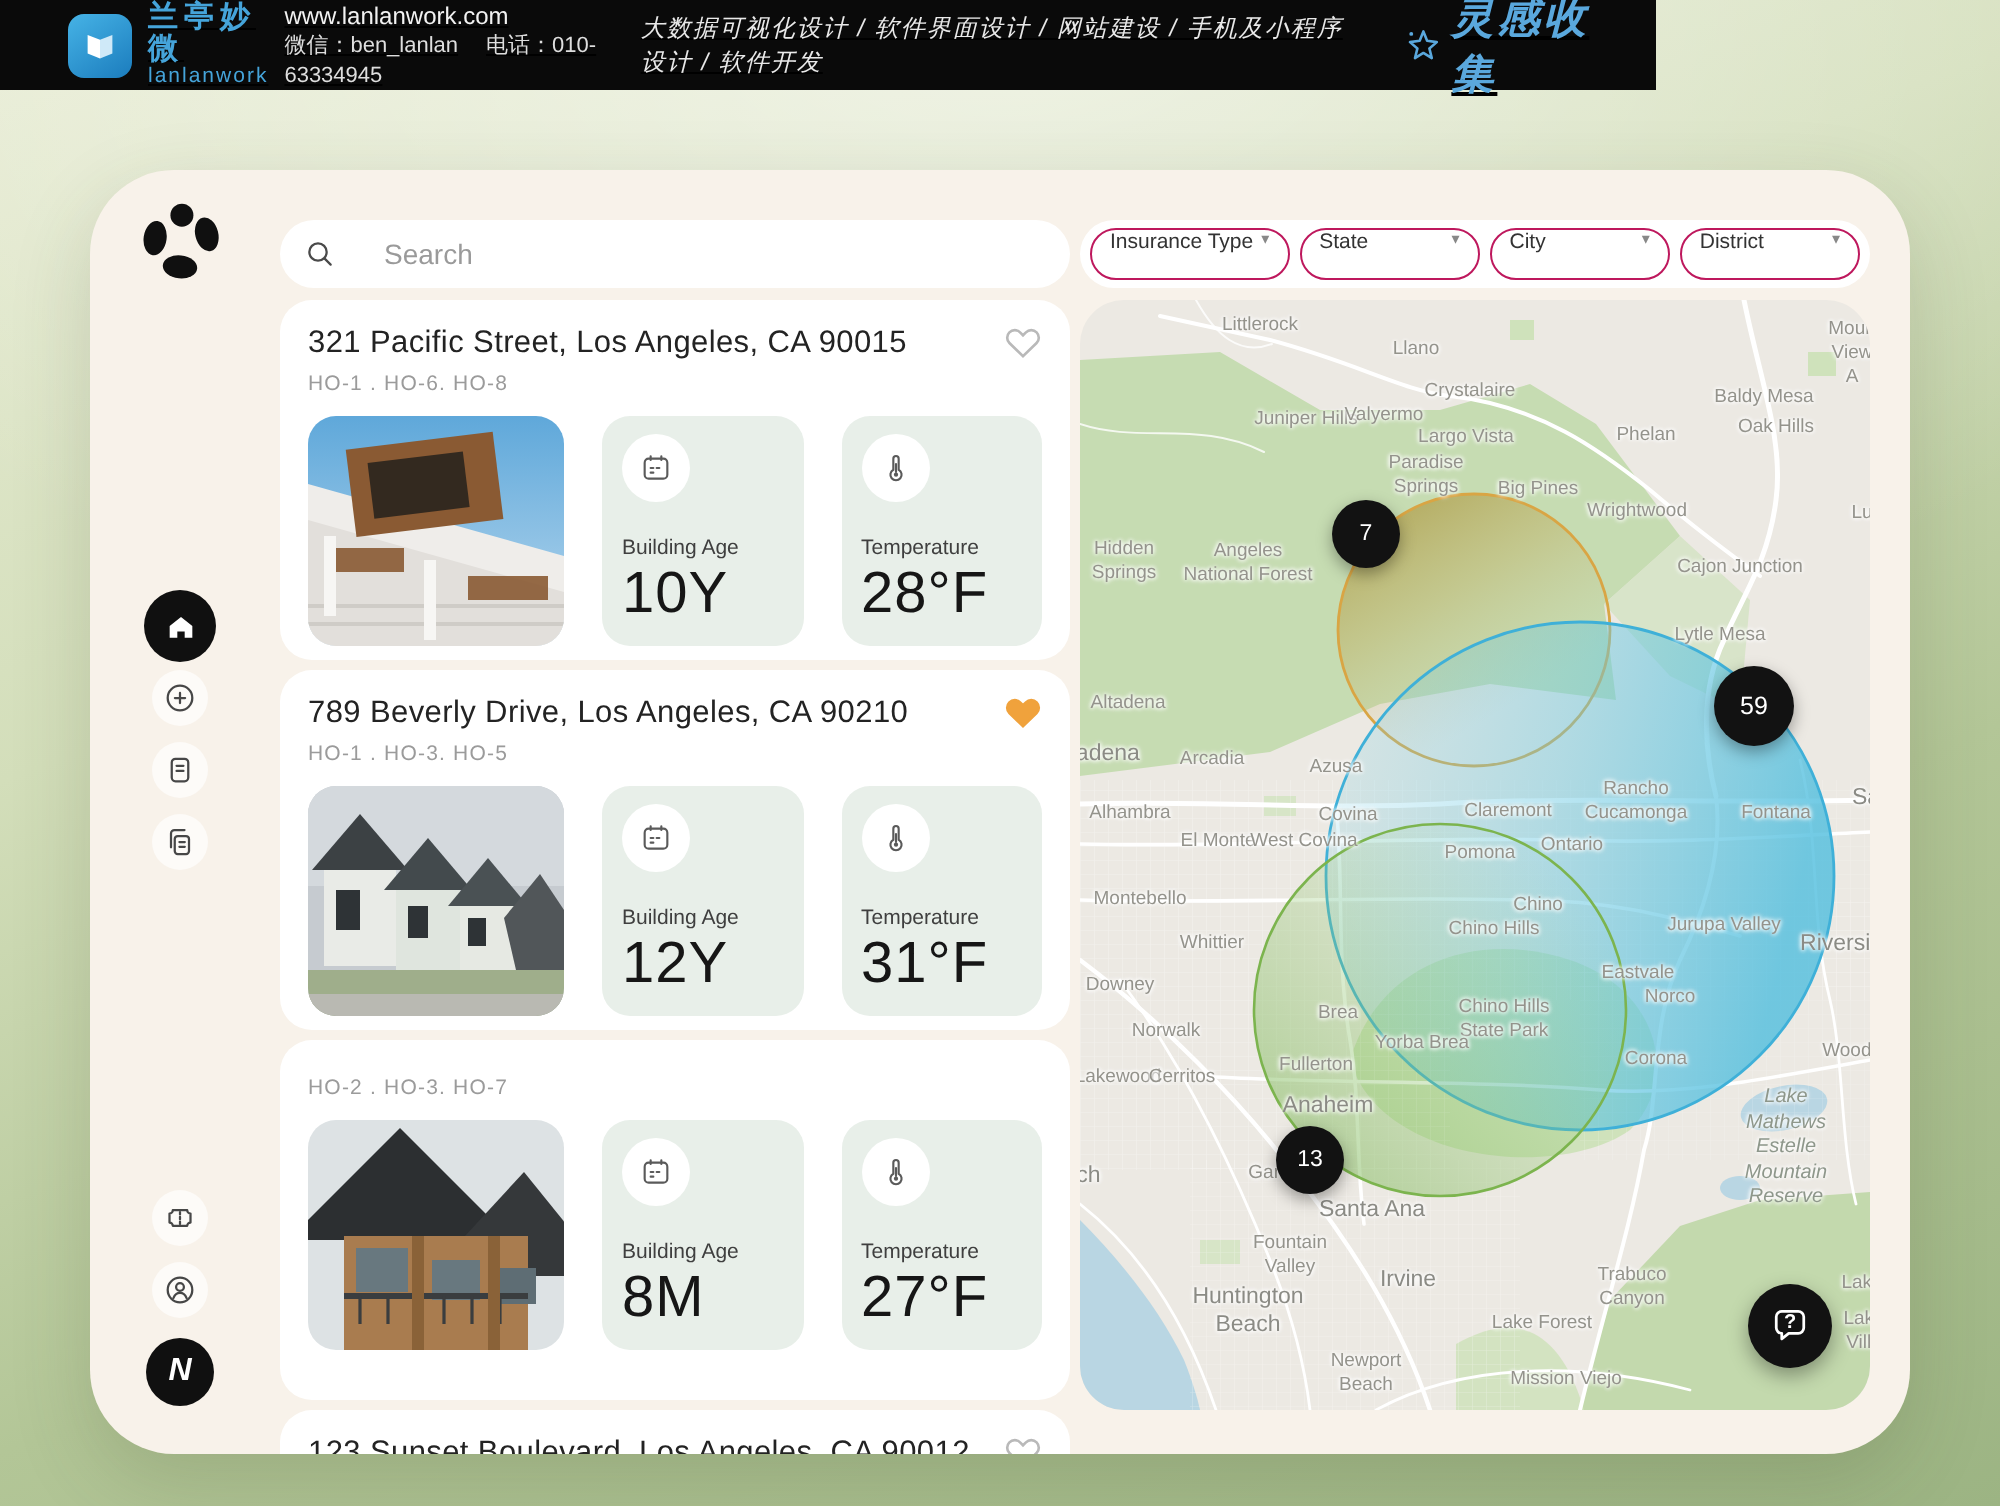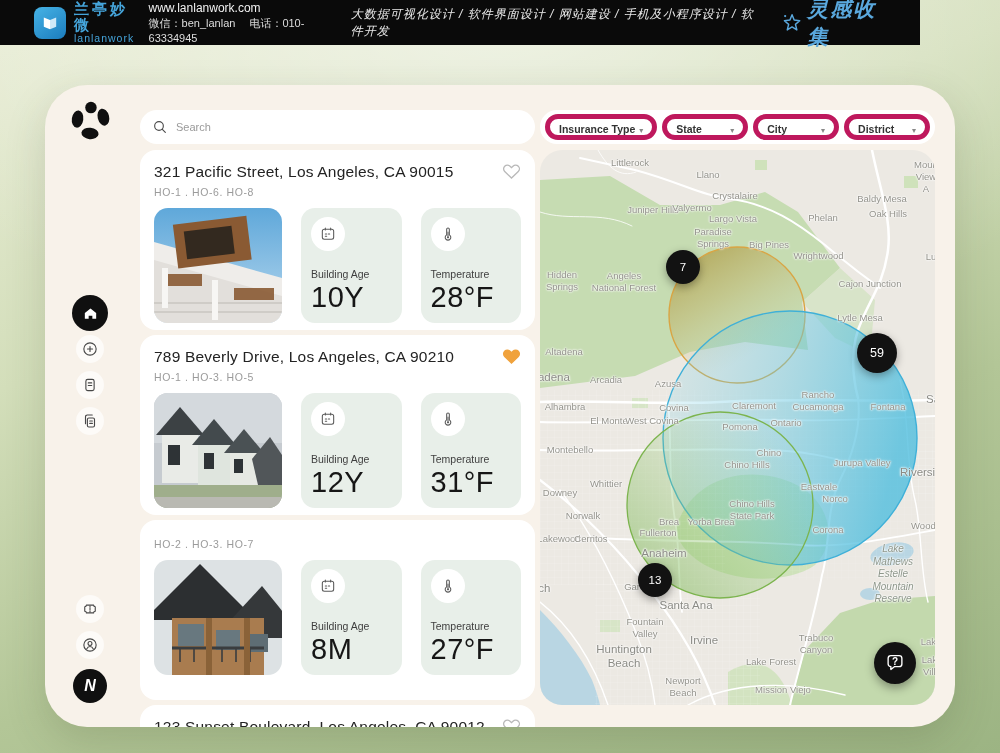--- a/index.html
+++ b/index.html
@@ -4,22 +4,22 @@
 <style>
   * { margin:0; padding:0; box-sizing:border-box; }
   html,body { width:1000px; height:753px; overflow:hidden; }
   body { font-family:"Liberation Sans","DejaVu Sans",sans-serif; }
   .page { position:relative; width:1000px; height:753px; overflow:hidden;
     background:
       radial-gradient(120% 90% at 50% 0%, rgba(255,255,255,.55), rgba(255,255,255,0) 55%),
       linear-gradient(160deg,#e9edd6 0%, #d3deba 35%, #b3c697 65%, #9cb483 100%); }
 
   
-  .topbar { position:absolute; left:0; top:0; width:920px; height:45px; background:#0a0a0a;
-    display:flex; align-items:center; padding:0 28px 0 34px; }
+  .topbar { position:absolute; left:0; top:0; width:828px; height:45px; background:#0a0a0a;
+    display:flex; align-items:center; padding:0 28px 0 34px;text-decoration:underline; }
   .logo-sq { width:32px; height:32px; border-radius:8px; background:linear-gradient(145deg,#46b3e6,#1b7cbd);
     display:flex; align-items:center; justify-content:center; flex:0 0 auto; }
   .brand-txt { margin-left:8px; line-height:1.05; }
   .brand-cn { color:#45a4da; font-size:15px; font-weight:bold; letter-spacing:3px; }
   .brand-en { color:#45a4da; font-size:10.5px; letter-spacing:1px; }
   .contact { margin-left:8px; line-height:1.35; }
   .contact .site { color:#f2f2f2; font-size:12px; }
   .contact .row2 { color:#dedede; font-size:11px; }
   .contact .row2 span { margin-right:14px; }
   .services { margin-left:auto; color:#e9e9e9; font-size:12px; font-style:italic; letter-spacing:1px; }
@@ -36,21 +36,21 @@
     display:flex; align-items:center; justify-content:center; cursor:pointer; }
   .navbtn.soft { width:28px; height:28px; background:rgba(255,255,255,.65); }
   .navbtn.dark { width:36px; height:36px; background:#101010; }
   .navbtn.dark.small { width:34px; height:34px; }
   .nlogo { color:#fff; font-weight:800; font-size:16px; font-style:italic; }
 
   
   .listcol { position:absolute; left:95px; top:0; width:395px; }
   .searchbar { position:absolute; left:0; top:25px; width:395px; height:34px; background:#fff;
     border-radius:17px; display:flex; align-items:center; padding:0 12px; }
-  .searchbar input { border:none; outline:none; flex:1; font-size:11px; color:#333; margin-left:8px;
+  .searchbar input { border:none; outline:none; flex:1; font-size:14px; color:#333; margin-left:24px;
     font-family:inherit; background:transparent; }
   .searchbar input::placeholder { color:#9a9a9a; }
 
   .card { position:absolute; left:0; width:395px; height:180px; background:#fff; border-radius:16px;
     padding:13px 14px; }
   .card.c0 { top:65px; } .card.c1 { top:250px; } .card.c2 { top:435px; } .card.c3 { top:620px; }
   .card-head { display:flex; justify-content:space-between; align-items:flex-start; }
   .card-title { font-size:15.5px; color:#232323; font-weight:500; letter-spacing:.2px; }
   .heart svg { display:block; }
   .heart path { fill:none; stroke:#b9b9b9; stroke-width:1.7; }
@@ -61,22 +61,22 @@
   .photo svg { display:block; width:128px; height:115px; }
   .tile { flex:1; background:#e8efe9; border-radius:14px; padding:9px 10px; display:flex; flex-direction:column; }
   .tile-ic { width:34px; height:34px; background:#fff; border-radius:50%; display:flex; align-items:center; justify-content:center; }
   .tile-label { margin-top:auto; font-size:10.5px; color:#3f3f3f; }
   .tile-value { font-size:29px; color:#161616; letter-spacing:.5px; margin-top:1px; }
 
   
   .mapcol { position:absolute; left:495px; top:0; width:395px; }
   .filterbar { position:absolute; left:0; top:25px; width:395px; height:34px; background:#fff;
     border-radius:17px; display:flex; align-items:center; gap:5px; padding:4px 5px; }
-  .chip { flex:1; height:26px; border:5px solid #be185d; border-radius:13px; background:#fff;
-    display:flex; align-items:flex-end; justify-content:space-between; padding:0 9px; cursor:pointer;font-weight:bold; }
+  .chip { flex:1; height:26px; border:1px solid #be185d; border-radius:13px; background:#fff;
+    display:flex; align-items:flex-start; justify-content:space-between; padding:0 9px; cursor:pointer; }
   .chip span.lbl { font-size:10.5px; color:#333; white-space:nowrap; }
   .chev { font-size:8px; color:#888; margin-left:4px; }
 
   .map { position:absolute; left:0; top:65px; width:395px; height:555px; border-radius:22px;
     overflow:hidden; background:#ece9e3; }
   .map svg.base { position:absolute; left:0; top:0; }
   .mlabel { position:absolute; transform:translate(-50%,-50%); font-size:9.5px; color:#94938c;
     white-space:pre-line; text-align:center; line-height:1.25;
     text-shadow:0 0 2px #fff,0 0 2px #fff,0 0 3px #fff; pointer-events:none; }
   .mlabel.lg { font-size:11.5px; color:#8b8b85; }
@@ -470,28 +470,28 @@
             <div class="mlabel" style="left: 134px; top: 258px;">Covina</div>
             <div class="mlabel" style="left: 214px; top: 256px;">Claremont</div>
             <div class="mlabel" style="left: 278px; top: 251px;">Rancho
 Cucamonga</div>
             <div class="mlabel" style="left: 246px; top: 273px;">Ontario</div>
             <div class="mlabel" style="left: 200px; top: 277px;">Pomona</div>
             <div class="mlabel" style="left: 348px; top: 257px;">Fontana</div>
             <div class="mlabel lg" style="left: 393px; top: 249px;">Sa</div>
             <div class="mlabel" style="left: 30px; top: 300px;">Montebello</div>
             <div class="mlabel" style="left: 229px; top: 303px;">Chino</div>
-            <div class="mlabel" style="left: 66px; top: 334px;">Whittier</div>
+            <div class="mlabel" style="left: 66px; top: 322px;">Whittier</div>
             <div class="mlabel" style="left: 207px; top: 315px;">Chino Hills</div>
             <div class="mlabel" style="left: 322px; top: 313px;">Jurupa Valley</div>
             <div class="mlabel lg" style="left: 384px; top: 322px;">Riverside</div>
             <div class="mlabel" style="left: 20px; top: 343px;">Downey</div>
             <div class="mlabel" style="left: 279px; top: 337px;">Eastvale</div>
             <div class="mlabel" style="left: 295px; top: 349px;">Norco</div>
-            <div class="mlabel" style="left: 129px; top: 357px; margin-top: 15px;">Brea</div>
+            <div class="mlabel" style="left: 129px; top: 357px;">Brea</div>
             <div class="mlabel" style="left: 212px; top: 360px;">Chino Hills
 State Park</div>
             <div class="mlabel" style="left: 43px; top: 366px;">Norwalk</div>
             <div class="mlabel" style="left: 171px; top: 372px;">Yorba Brea</div>
             <div class="mlabel" style="left: 390px; top: 376px;">Woodcre</div>
             <div class="mlabel" style="left: 118px; top: 383px;">Fullerton</div>
             <div class="mlabel" style="left: 19px; top: 389px;">Lakewood</div>
             <div class="mlabel" style="left: 51px; top: 389px;">Cerritos</div>
             <div class="mlabel" style="left: 288px; top: 380px;">Corona</div>
             <div class="mlabel lg" style="left: 124px; top: 403px;">Anaheim</div>

